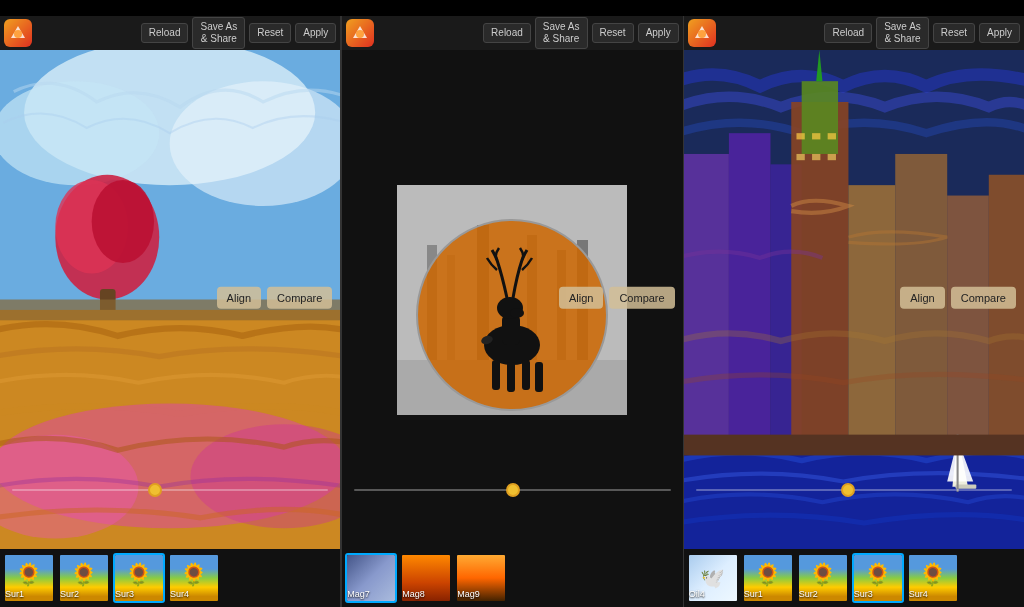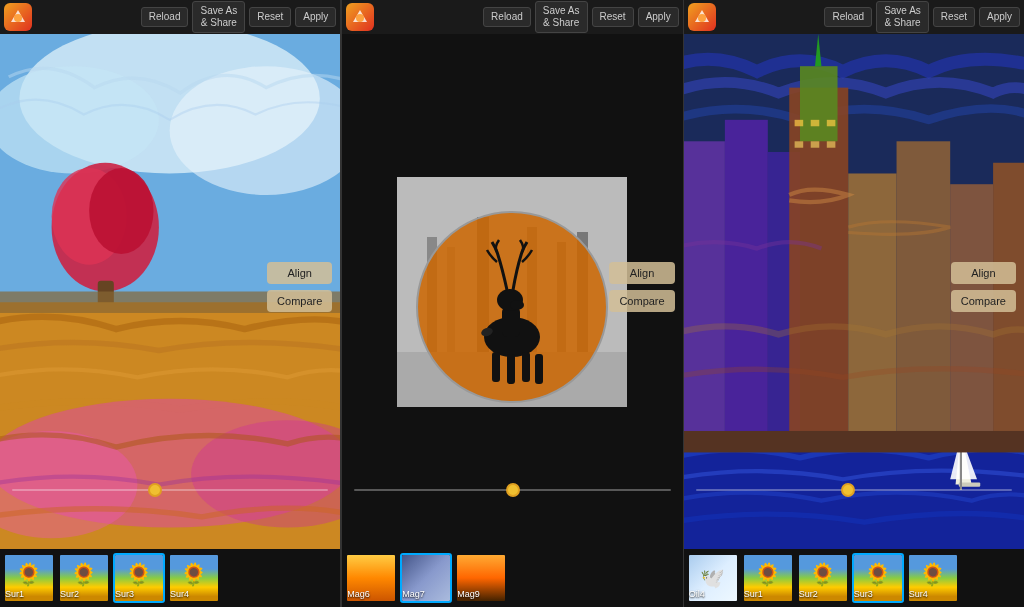--- a/index.html
+++ b/index.html
@@ -13,20 +13,21 @@
       flex-direction: row;
     }
 
     .panel {
       flex: 1;
       display: flex;
       flex-direction: column;
       border-right: 1px solid #333;
       position: relative;
       overflow: hidden;
+      margin-top: 16px;
     }
     .panel:last-child { border-right: none; }
 
     
     .toolbar {
       height: 34px;
       background: #1a1a1a;
       display: flex;
       align-items: center;
       justify-content: flex-end;
@@ -77,21 +78,20 @@
       top: 0; left: 0;
     }
 
     
     .overlay-btns {
       position: absolute;
       right: 8px;
       top: 50%;
       transform: translateY(-60%);
       display: flex;
-      flex-direction: column;
       gap: 6px;
       z-index: 5;
     }
     .overlay-btn {
       background: rgba(210, 190, 150, 0.85);
       border: none;
       border-radius: 4px;
       color: #222;
       font-size: 11px;
       padding: 5px 10px;
@@ -396,27 +396,27 @@
       </div>
 
       <div class="slider-area">
         <div class="slider-track">
           <div class="slider-thumb" style="left: 48%;"></div>
         </div>
       </div>
     </div>
 
     <div class="thumb-strip">
-      <div class="thumb">
-        <div class="thumb-img mag2-thumb"></div>
-        <span class="thumb-label">Mag6</span>
-      </div>
       <div class="thumb selected">
         <div class="thumb-img mag3-thumb"></div>
         <span class="thumb-label">Mag7</span>
+      </div>
+      <div class="thumb">
+        <div class="thumb-img mag4-thumb"></div>
+        <span class="thumb-label">Mag8</span>
       </div>
       <div class="thumb">
         <div class="thumb-img mag5-thumb"></div>
         <span class="thumb-label">Mag9</span>
       </div>
     </div>
   </div>
 
   <div class="panel p3">
 

